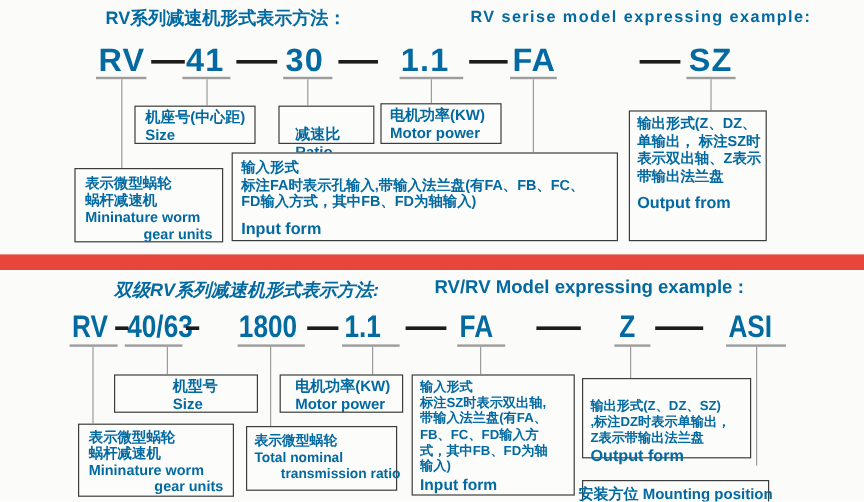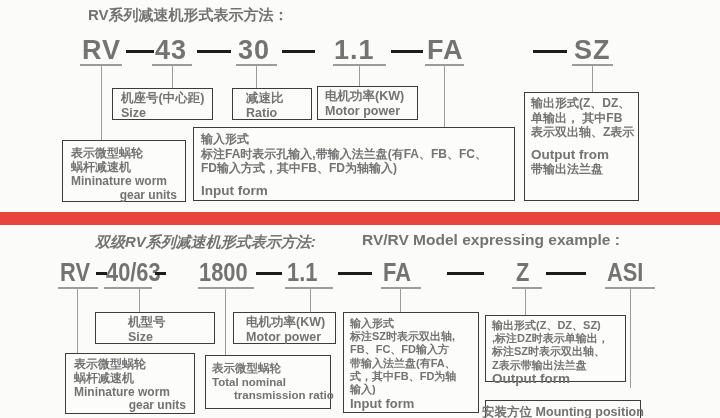--- a/index.html
+++ b/index.html
@@ -1,18 +1,18 @@
 <!DOCTYPE html>
 <html><head>
 <meta charset="utf-8">
 <style>
   html,body{margin:0;padding:0;}
   #canvas{
     position:relative;width:720px;height:418px;background:#fbfbf9;overflow:hidden;
-    font-family:"Liberation Sans","DejaVu Sans",sans-serif;color:#737373;
+    font-family:"Liberation Sans","DejaVu Sans",sans-serif;color:#0369a1;
   }
   .title{position:absolute;font-weight:700;white-space:nowrap;}
   .tok{position:absolute;top:36px;font-size:27px;font-weight:600;letter-spacing:1px;
        white-space:nowrap;line-height:28px;}
   .tok2{position:absolute;top:259px;font-size:26px;font-weight:600;white-space:nowrap;
         line-height:27px;transform:scaleX(0.84);transform-origin:0 50%;}
   .dash{position:absolute;height:3px;background:#1c1c1c;}
   .u{position:absolute;height:2px;background:#9c9c9c;}
   .vline{position:absolute;width:1px;background:#9c9c9c;}
   .bx{position:absolute;border:1px solid #3c3c3c;background:#fcfcfa;font-weight:700;
@@ -24,23 +24,24 @@
   .enbig{font-size:13.5px;margin-top:8px;}
   .indent{padding-left:22px;}
   .center{display:flex;align-items:center;justify-content:center;}
 </style>
 </head>
 <body>
 
 <div id="canvas">
 
   <div class="title" style="left:88px;top:6px;font-size:15px;">RV系列减速机形式表示方法：</div>
+  <div class="title" style="left:392px;top:6px;font-size:13.5px;letter-spacing:1.2px;">RV serise model expressing example:</div>
 
   <div class="tok" style="left:82px;">RV</div>
-  <div class="tok" style="left:155px;">43</div>
+  <div class="tok" style="left:155px;">41</div>
   <div class="tok" style="left:238px;">30</div>
   <div class="tok" style="left:334px;">1.1</div>
   <div class="tok" style="left:427px;">FA</div>
   <div class="tok" style="left:574px;">SZ</div>
 
   <div class="dash" style="left:126px;top:50px;width:28px;"></div>
   <div class="dash" style="left:197px;top:50px;width:34px;"></div>
   <div class="dash" style="left:282px;top:50px;width:33px;"></div>
   <div class="dash" style="left:391px;top:50px;width:32px;"></div>
   <div class="dash" style="left:533px;top:50px;width:34px;"></div>
@@ -56,21 +57,21 @@
   <div class="vline" style="left:172px;top:66px;height:22px;"></div>
   <div class="vline" style="left:256px;top:66px;height:22px;"></div>
   <div class="vline" style="left:359px;top:66px;height:20px;"></div>
   <div class="vline" style="left:444px;top:66px;height:61px;"></div>
   <div class="vline" style="left:592px;top:66px;height:26px;"></div>
 
   <div class="bx" style="left:112px;top:88px;width:101px;height:32px;padding:2px 0 0 8px;">
     <div class="ln">机座号(中心距)</div>
     <div class="ln">Size</div>
   </div>
-  <div class="bx" style="left:232px;top:88px;width:80px;height:32px;padding:2px 0 0 13px;">
+  <div class="bx" style="left:232px;top:88px;width:80px;height:32px;padding:16px 0 0 13px;">
     <div class="ln">减速比</div>
     <div class="ln">Ratio</div>
   </div>
   <div class="bx" style="left:317px;top:86px;width:101px;height:34px;padding:2px 0 0 7px;">
     <div class="ln">电机功率(KW)</div>
     <div class="ln">Motor power</div>
   </div>
   <div class="bx" style="left:62px;top:140px;width:124px;height:62px;padding:5px 8px;font-size:12px;line-height:14px;">
     <div class="ln">表示微型蜗轮</div>
     <div class="ln">蜗杆减速机</div>
@@ -78,24 +79,24 @@
     <div class="ln r">gear units</div>
   </div>
   <div class="bx" style="left:193px;top:127px;width:322px;height:74px;padding:4px 7px;font-size:12px;line-height:14.5px;">
     <div class="ln">输入形式</div>
     <div class="ln">标注FA时表示孔输入,带输入法兰盘(有FA、FB、FC、</div>
     <div class="ln">FD输入方式，其中FB、FD为轴输入)</div>
     <div class="ln enbig">Input form</div>
   </div>
   <div class="bx" style="left:524px;top:92px;width:115px;height:109px;padding:3px 6px;font-size:12px;line-height:14.5px;">
     <div class="ln">输出形式(Z、DZ、</div>
-    <div class="ln">单输出， 其中FB</div>
+    <div class="ln">单输出， 标注SZ时</div>
     <div class="ln">表示双出轴、Z表示</div>
+    <div class="ln">带输出法兰盘</div>
     <div class="ln enbig">Output from</div>
-    <div class="ln">带输出法兰盘</div>
   </div>
 
   <div class="divider" style="top:212px;height:13px;background:#e8463c;"></div>
 
   <div class="title" style="left:95px;top:233px;font-size:15px;font-style:italic;">双级RV系列减速机形式表示方法:</div>
   <div class="title" style="left:362px;top:231px;font-size:15.5px;">RV/RV Model expressing example :</div>
 
   <div class="tok2" style="left:60px;">RV</div>
   <div class="tok2" style="left:106px;">40/63</div>
   <div class="tok2" style="left:199px;">1800</div>
@@ -120,21 +121,21 @@
   <div class="u" style="left:605px;top:287px;width:50px;"></div>
 
   <div class="vline" style="left:77px;top:289px;height:64px;"></div>
   <div class="vline" style="left:139px;top:289px;height:23px;"></div>
   <div class="vline" style="left:225px;top:289px;height:66px;"></div>
   <div class="vline" style="left:310px;top:289px;height:23px;"></div>
   <div class="vline" style="left:400px;top:289px;height:23px;"></div>
   <div class="vline" style="left:525px;top:289px;height:26px;"></div>
   <div class="vline" style="left:630px;top:289px;height:99px;"></div>
 
-  <div class="bx" style="left:95px;top:312px;width:120px;height:32px;padding:2px 0 0 32px;">
+  <div class="bx" style="left:95px;top:312px;width:120px;height:32px;padding:2px 0 0 48px;">
     <div class="ln">机型号</div>
     <div class="ln">Size</div>
   </div>
   <div class="bx" style="left:233px;top:312px;width:103px;height:32px;padding:2px 0 0 12px;">
     <div class="ln">电机功率(KW)</div>
     <div class="ln">Motor power</div>
   </div>
   <div class="bx" style="left:65px;top:353px;width:130px;height:61px;padding:4px 8px;font-size:12px;line-height:13.8px;">
     <div class="ln">表示微型蜗轮</div>
     <div class="ln">蜗杆减速机</div>
@@ -142,30 +143,29 @@
     <div class="ln r">gear units</div>
   </div>
   <div class="bx" style="left:205px;top:355px;width:126px;height:54px;padding:6px 6px;font-size:11.5px;line-height:13.5px;">
     <div class="ln">表示微型蜗轮</div>
     <div class="ln">Total nominal</div>
     <div class="ln indent">transmission ratio</div>
   </div>
   <div class="bx small" style="left:343px;top:312px;width:136px;height:101px;padding:4px 6px;">
     <div class="ln">输入形式</div>
     <div class="ln">标注SZ时表示双出轴,</div>
+    <div class="ln">带输入法兰盘(有FA、</div>
     <div class="ln">FB、FC、FD输入方</div>
-    <div class="ln">带输入法兰盘(有FA、</div>
     <div class="ln">式，其中FB、FD为轴</div>
     <div class="ln">输入)</div>
     <div class="ln" style="font-size:13px;margin-top:1px;">Input form</div>
   </div>
-  <div class="bx small" style="left:485px;top:315px;width:141px;height:67px;padding:3px 6px;">
+  <div class="bx small" style="left:485px;top:315px;width:141px;height:67px;padding:17px 6px;">
     <div class="ln">输出形式(Z、DZ、SZ)</div>
     <div class="ln">,标注DZ时表示单输出，</div>
-    <div class="ln">标注SZ时表示双出轴、</div>
     <div class="ln">Z表示带输出法兰盘</div>
     <div class="ln" style="font-size:13.5px;">Output form</div>
   </div>
   <div class="bx center" style="left:485px;top:388px;width:156px;height:24px;font-size:12.5px;margin-top:12px;">
     <div class="ln">安装方位  Mounting position</div>
   </div>
 
 </div>
 
 </body></html>

